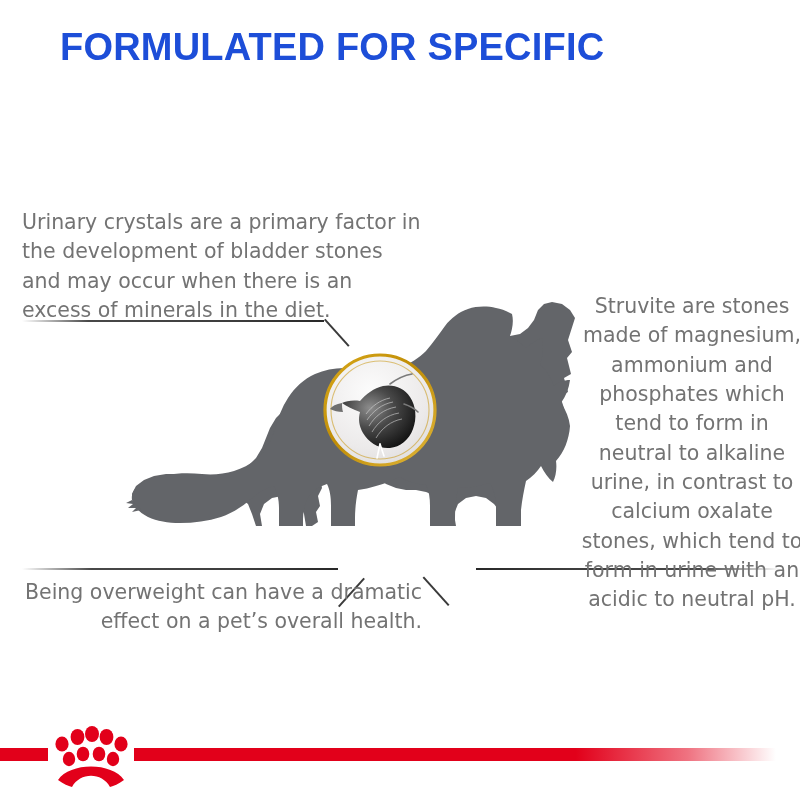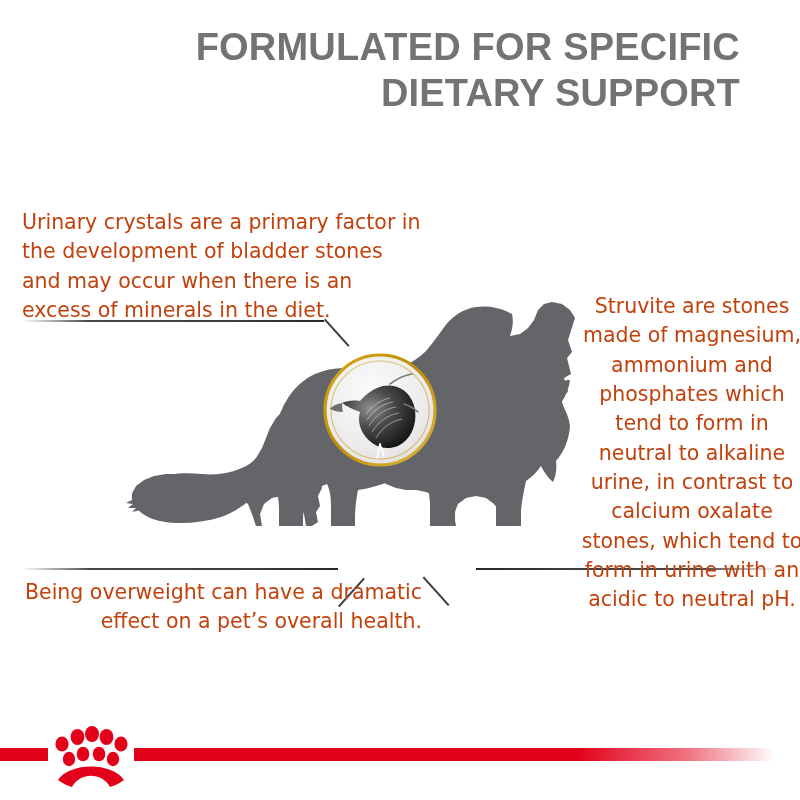--- a/index.html
+++ b/index.html
@@ -17,34 +17,34 @@
     background: #ffffff;
     overflow: hidden;
   }
 
   
   .title {
     position: absolute;
     left: 60px;
     top: 24px;
     width: 680px;
-    text-align: right;
-    color: #737373;
+    text-align: left;
+    color: #1d4ed8;
     font-weight: bold;
     font-size: 38px;
     line-height: 1.22;
     letter-spacing: 0.2px;
     font-family: "Liberation Sans", sans-serif;
   }
   .title .line { display: block; white-space: nowrap; }
 
   
   .callout {
     position: absolute;
-    color: #c2410c;
+    color: #737373;
     font-size: 20.5px;
     line-height: 1.43;
     font-family: "DejaVu Sans", sans-serif;
   }
   #callout-crystals {
     left: 22px;
     top: 208px;
     width: 400px;
     text-align: left;
   }
@@ -135,21 +135,20 @@
   }
   #brand-mark svg { display: block; width: 100%; height: 100%; }
 </style>
 </head>
 <body>
 
 <div id="infographic">
 
   <div class="title">
     <span class="line">FORMULATED FOR SPECIFIC</span>
-    <span class="line">DIETARY SUPPORT</span>
   </div>
 
   <div id="cat-art">
     <svg viewBox="0 0 480 280" xmlns="http://www.w3.org/2000/svg" aria-hidden="true">
       <g fill="#636569">
 
         <path d="M455,18
                  L448,40 L452,52 L447,58 L451,74 L444,78 L448,92
                  L440,96 L444,108 L434,112 L437,124 L427,126
                  L424,136 L414,139 L412,150 L400,154 L398,164

